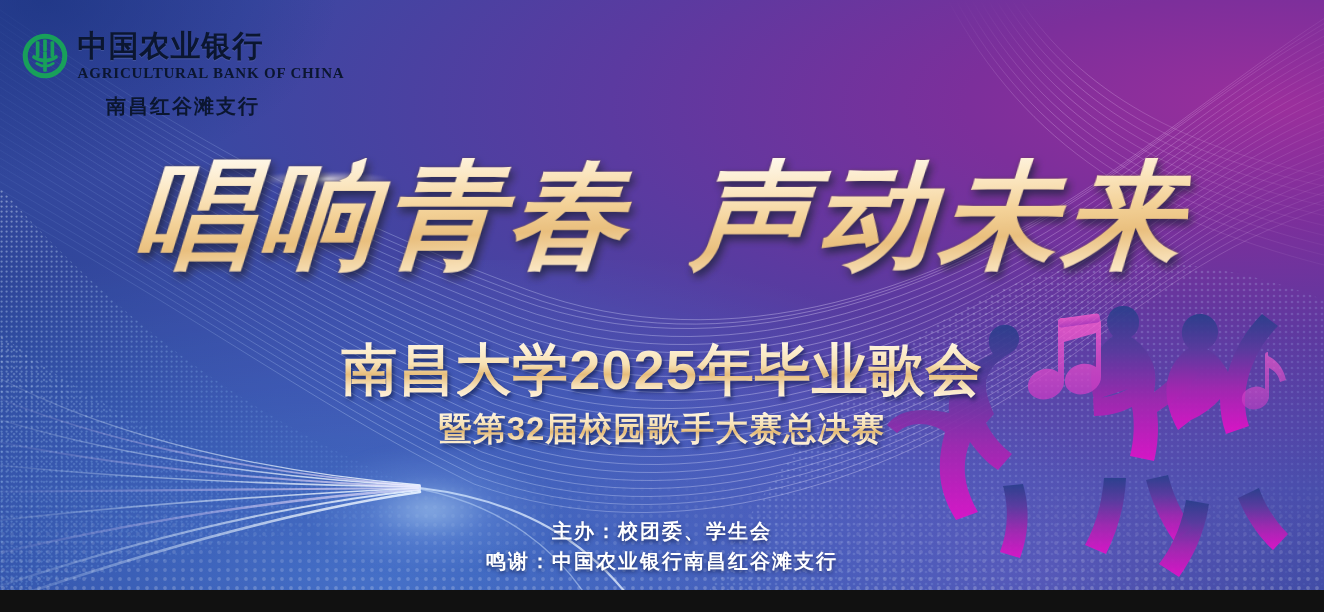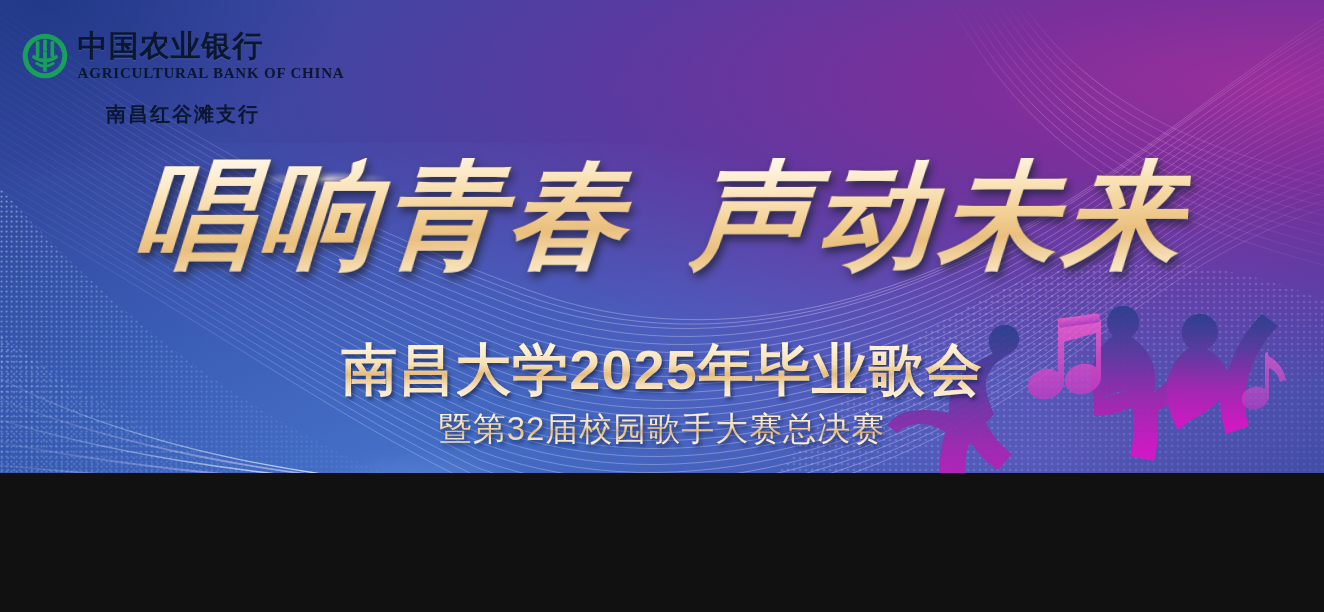--- a/index.html
+++ b/index.html
@@ -1,21 +1,21 @@
 <!DOCTYPE html>
 <html><head>
 <meta charset="utf-8">
 <title>Event Banner</title>
 <style>
   html,body{margin:0;padding:0;background:#111;}
   *{box-sizing:border-box;}
 
   .stage{
     position:relative;
-    width:1324px;height:473px;
+    width:1324px;height:590px;
     overflow:hidden;
     font-family:"Liberation Sans","DejaVu Sans",sans-serif;
     background:#2b4594;
     user-select:none;
   }
 
   
   .bg-base{
     position:absolute;inset:0;
     background:
@@ -58,21 +58,21 @@
     text-shadow:0 1px 0 rgba(255,255,255,.10);
   }
   .logo-en{
     font-family:"Liberation Serif","DejaVu Serif",serif;
     font-weight:bold;font-size:15px;letter-spacing:.8px;
     color:#0b1630;margin-top:3px;white-space:nowrap;
   }
   .logo-branch{
     font-family:"Liberation Serif","DejaVu Serif",serif;
     font-weight:bold;font-size:20px;letter-spacing:2px;
-    color:#0b1630;margin-top:19px;
+    color:#0b1630;margin-top:11px;
   }
 
   
   .headline{
     position:absolute;left:0;right:0;top:158px;
     text-align:center;
     white-space:nowrap;
   }
   .headline .ht{
     display:inline-block;
@@ -106,21 +106,21 @@
     font-family:"Liberation Sans","DejaVu Sans",sans-serif;
     font-weight:bold;font-size:56px;letter-spacing:1px;line-height:1;
     background:linear-gradient(180deg,#fff6e2 0%,#f7e0b2 40%,#e6bd7c 58%,#f7e2bb 80%,#fff3dd 100%);
     -webkit-background-clip:text;background-clip:text;
     color:transparent;-webkit-text-fill-color:transparent;
     filter:drop-shadow(2px 3px 2px rgba(8,22,66,.60));
   }
   .sub2{
     position:absolute;left:0;right:0;top:412px;text-align:center;
     font-family:"Liberation Sans","DejaVu Sans",sans-serif;
-    font-weight:normal;font-size:33px;letter-spacing:1px;line-height:1;
+    font-weight:bold;font-size:33px;letter-spacing:1px;line-height:1;
     background:linear-gradient(180deg,#fff6e2 0%,#f6dfb0 42%,#e3b975 60%,#f6e1ba 82%,#fff3dd 100%);
     -webkit-background-clip:text;background-clip:text;
     color:transparent;-webkit-text-fill-color:transparent;
     filter:drop-shadow(2px 3px 2px rgba(8,22,66,.60));
   }
 
   
   .credits{
     position:absolute;left:0;right:0;top:516px;text-align:center;
     font-family:"Liberation Sans","DejaVu Sans",sans-serif;
@@ -378,14 +378,18 @@
   <div class="sparkle"></div>
   <div class="headline">
     <span class="ht">唱响青春</span>
     <span class="gap"></span>
     <span class="ht">声动未来</span>
   </div>
 
   <div class="sub1">南昌大学2025年毕业歌会</div>
   <div class="sub2">暨第32届校园歌手大赛总决赛</div>
 
+  <div class="credits">
+    <div>主办：校团委、学生会</div>
+    <div>鸣谢：中国农业银行南昌红谷滩支行</div>
+  </div>
 
 </div>
 
 </body></html>

